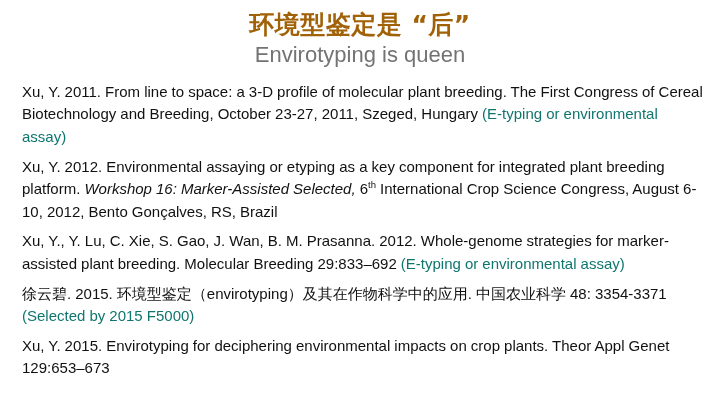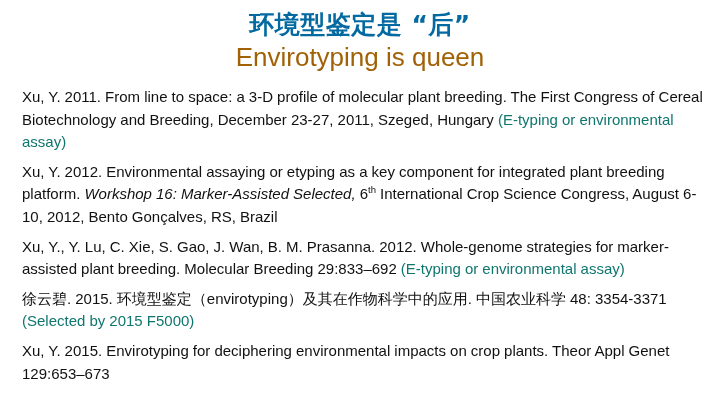--- a/index.html
+++ b/index.html
@@ -20,28 +20,28 @@
     background: #ffffff;
     box-sizing: border-box;
   }
   .title-block {
     text-align: center;
     padding-top: 9px;
   }
   .title-cn {
     font-size: 25px;
     font-weight: bold;
-    color: #0369a1;
+    color: #a16207;
     letter-spacing: 0.5px;
     line-height: 1.25;
     white-space: nowrap;
   }
   .title-en {
-    font-size: 26px;
-    color: #a16207;
+    font-size: 22px;
+    color: #737373;
     line-height: 1.3;
     margin-top: 1px;
     white-space: nowrap;
   }
   .refs {
     margin-top: 11px;
     padding: 0 14px 0 22px;
   }
   .ref {
     font-size: 15px;
@@ -74,20 +74,20 @@
 <body>
 
 <div class="slide">
 
   <div class="title-block">
     <div class="title-cn cn">环境型鉴定是 “后”</div>
     <div class="title-en">Envirotyping is queen</div>
   </div>
 
   <div class="refs" id="reference-list">
-      <div class="ref" id="ref-2011-xu"><span>Xu, Y. 2011. From line to space: a 3-D profile of molecular plant breeding. The First Congress of Cereal Biotechnology and Breeding, December 23-27, 2011, Szeged, Hungary </span><span class="red">(E-typing or environmental assay)</span></div>
+      <div class="ref" id="ref-2011-xu"><span>Xu, Y. 2011. From line to space: a 3-D profile of molecular plant breeding. The First Congress of Cereal Biotechnology and Breeding, October 23-27, 2011, Szeged, Hungary </span><span class="red">(E-typing or environmental assay)</span></div>
       <div class="ref" id="ref-2012-xu-workshop"><span>Xu, Y. 2012. Environmental assaying or etyping as a key component for integrated plant breeding platform. </span><em class="ital">Workshop 16:  Marker-Assisted Selected,</em><span> 6</span><sup>th</sup><span> International Crop Science Congress, August 6-10, 2012, Bento Gonçalves, RS, Brazil</span></div>
       <div class="ref" id="ref-2012-xu-molbreeding"><span>Xu, Y., Y. Lu, C. Xie, S. Gao, J. Wan, B. M. Prasanna. 2012. Whole-genome strategies for marker-assisted plant breeding. Molecular Breeding 29:833–692 </span><span class="red">(E-typing or environmental assay)</span></div>
       <div class="ref" id="ref-2015-xu-chinese"><span>徐云碧. 2015. 环境型鉴定（envirotyping）及其在作物科学中的应用. 中国农业科学 48: 3354-3371 </span><span class="red">(Selected by 2015 F5000)</span></div>
       <div class="ref" id="ref-2015-xu-tag"><span>Xu, Y. 2015. Envirotyping for deciphering environmental impacts on crop plants. Theor Appl Genet 129:653–673</span></div>
     </div>
 
 </div>
 
 </body></html>

